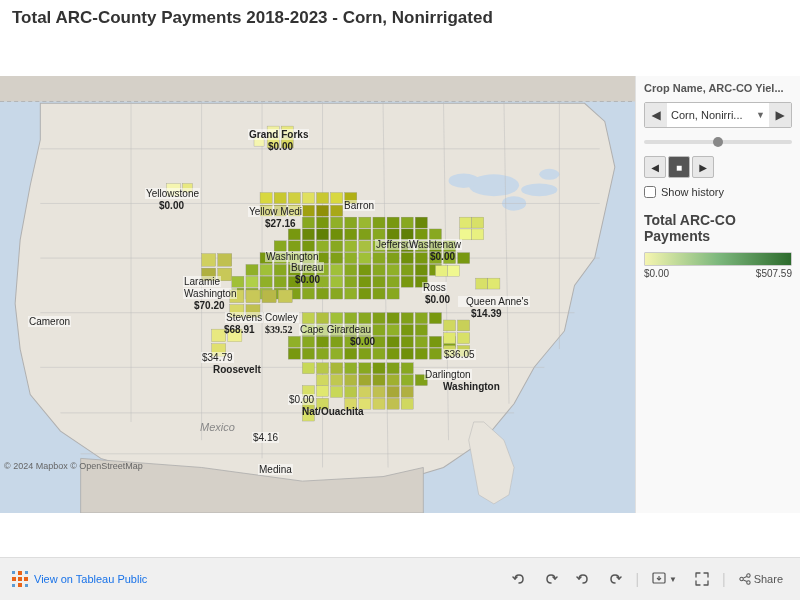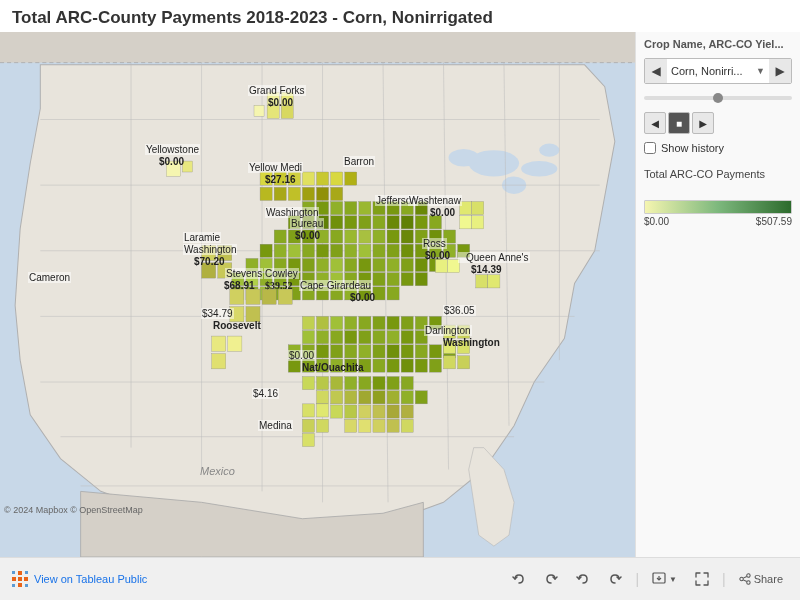--- a/index.html
+++ b/index.html
@@ -11,20 +11,21 @@
       overflow: hidden;
       position: relative;
     }
 
     #page-container {
       width: 800px;
       height: 600px;
       position: relative;
       display: flex;
       flex-direction: column;
+      gap: 44px;
     }
 
     
     #title-bar {
       padding: 8px 12px 4px 12px;
       display: flex;
       align-items: center;
       justify-content: space-between;
     }
 
@@ -193,24 +194,24 @@
       color: #333;
       cursor: pointer;
     }
 
     
     #legend-container {
       margin-top: 8px;
     }
 
     #legend-title {
-      font-size: 11px;
-      font-weight: 400;
+      font-size: 14px;
+      font-weight: 700;
       color: #444;
-      margin-bottom: 20px;
+      margin-bottom: 8px;
     }
 
     #legend-gradient {
       width: 100%;
       height: 14px;
       background: linear-gradient(to right, #f5f5b0, #7db87d, #2d6b2d);
       border: 1px solid #ccc;
       border-radius: 1px;
     }
 
@@ -592,21 +593,21 @@
         <rect x="472" y="222" width="12" height="12" fill="#d8e068" stroke="#888" stroke-width="0.3"></rect>
         <rect x="484" y="222" width="12" height="12" fill="#e0e870" stroke="#888" stroke-width="0.3"></rect>
 
         <rect x="456" y="155" width="12" height="12" fill="#e0e870" stroke="#888" stroke-width="0.3"></rect>
         <rect x="468" y="155" width="12" height="12" fill="#d8e068" stroke="#888" stroke-width="0.3"></rect>
         <rect x="456" y="168" width="12" height="12" fill="#f0f890" stroke="#888" stroke-width="0.3"></rect>
         <rect x="468" y="168" width="12" height="12" fill="#e8f080" stroke="#888" stroke-width="0.3"></rect>
       </svg>
 
       
-      <div class="map-label" style="left:248px; top:53px;">Grand Forks</div>
+      <div class="map-label" style="left:248px; top:53px;font-weight:bold;">Grand Forks</div>
       <div class="map-sublabel" style="left:268px; top:65px;">$0.00</div>
 
       <div class="map-label" style="left:145px; top:112px;">Yellowstone</div>
       <div class="map-sublabel" style="left:159px; top:124px;">$0.00</div>
 
       <div class="map-label" style="left:248px; top:130px;">Yellow Medi</div>
       <div class="map-sublabel" style="left:265px; top:142px;">$27.16</div>
 
       <div class="map-label" style="left:343px; top:124px;">Barron</div>
 

